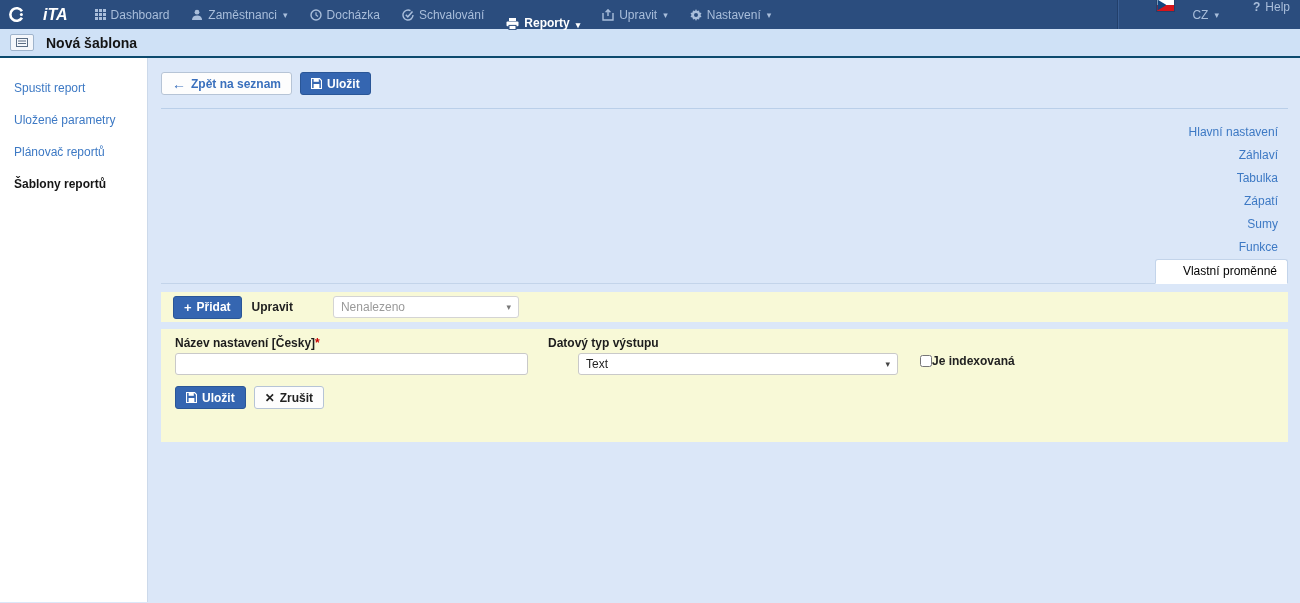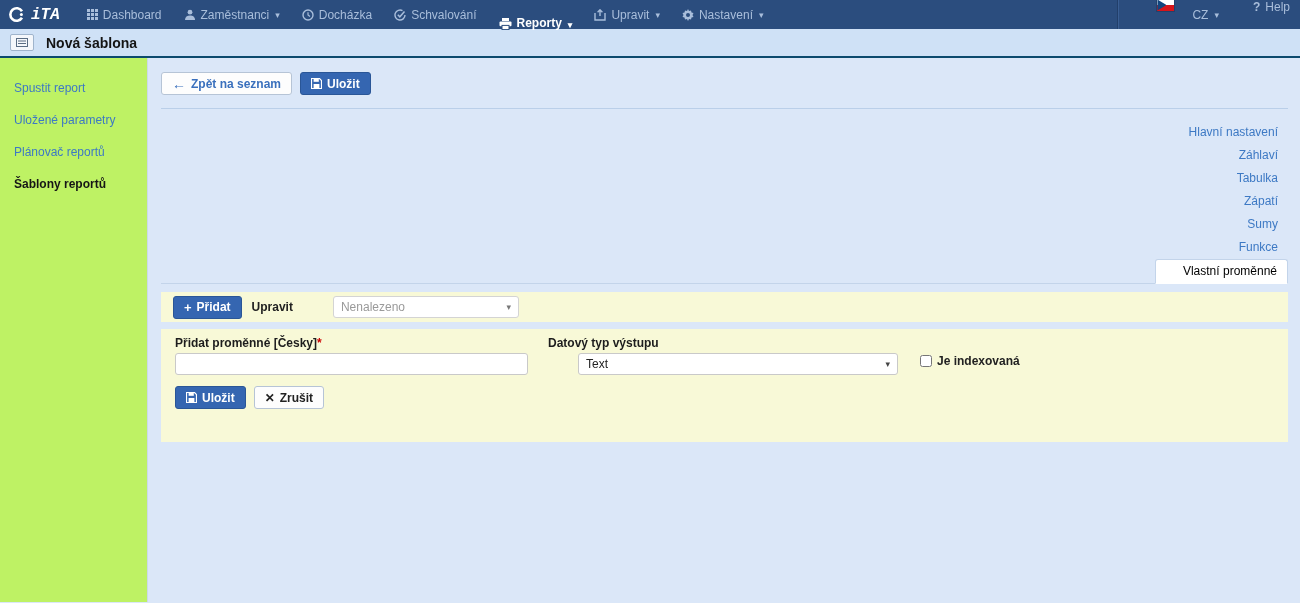--- a/index.html
+++ b/index.html
@@ -4,21 +4,21 @@
 <style>
   * { margin:0; padding:0; box-sizing:border-box; }
   html,body { width:1300px; height:603px; overflow:hidden; }
   body { font-family:"Liberation Sans", sans-serif; font-size:12px; background:#dbe7f8; }
 
   
   .navbar {
     height:29px; background:#2b4d7e; display:flex; align-items:center;
     color:#a9bedb; padding:0 10px 0 8px;
   }
-  .logo { display:flex; align-items:center; gap:6px; margin-right:16px; cursor:pointer;font-family:Liberation Mono, monospace; }
+  .logo { display:flex; align-items:center; gap:18px; margin-right:16px; cursor:pointer; }
   .logo-text { color:#fff; font-weight:bold; font-style:italic; font-size:16px; letter-spacing:0; }
   .nav-item {
     display:flex; align-items:center; gap:5px; padding:0 11px; height:30px;
     cursor:pointer; white-space:nowrap;
   }
   .nav-item .ni-icon { display:flex; align-items:center; }
   .nav-item.active { color:#ffffff; font-weight:bold;align-items:flex-end; }
   .caret { font-size:9px; margin-left:1px; }
   .nav-spacer { flex:1; }
   .nav-sep { height:29px; border-left:1px solid #223f6a; border-right:1px solid #3a5e93; margin:0 14px; }
@@ -37,21 +37,21 @@
   }
   .menu-btn {
     width:24px; height:17px; background:#f4f7fb; border:1px solid #9fb4cc; border-radius:2px;
     display:flex; align-items:center; justify-content:center; cursor:pointer;
   }
   .page-title { font-size:14px; font-weight:bold; color:#141414; }
 
   
   .layout { display:flex; height:544px; }
   .sidebar {
-    width:148px; background:#bef264; border-right:1px solid #ccd9ea;
+    width:148px; background:#ffffff; border-right:1px solid #ccd9ea;
     padding-top:16px; flex-shrink:0;
   }
   .side-link {
     display:block; padding:7px 14px 8px; color:#3d79c4; cursor:pointer; font-size:12px;
     margin-bottom:3px;
   }
   .side-link.active { color:#161616; font-weight:bold; }
 
   .content { flex:1; padding:10px 12px 0 13px; }
 
@@ -96,21 +96,21 @@
   .form-panel { margin-top:7px; background:#f8f9d7; height:113px; padding:7px 14px 0; }
   .form-row { display:flex; align-items:flex-start; }
   .field-label { font-weight:bold; color:#1d1d1d; margin-bottom:3px; display:block; }
   .req { color:#cc0000; }
   .field-col1 { width:353px; }
   .field-col2 { width:350px; margin-left:20px; }
   .text-input {
     width:100%; height:22px; border:1px solid #c9c9c9; border-radius:3px; background:#fff;
     padding:0 6px; font-family:"Liberation Sans", sans-serif; font-size:12px;
   }
-  .chk-col { margin-left:22px; margin-top:18px; display:flex; align-items:center; gap:5px; }
+  .chk-col { margin-left:22px; margin-top:18px; display:flex; align-items:center; }
   .chk-col input { width:12px; height:12px; cursor:pointer; }
   .form-btn-row { display:flex; gap:8px; margin-top:11px; }
   .x-glyph { font-weight:bold; color:#222; }
   .btn-white.cancel { color:#222; font-weight:bold; }
 
   
   svg.icn { display:block; }
 </style>
 </head>
 <body>
@@ -290,21 +290,21 @@
       <div class="fake-select disabled toolbar-select">
         <span>Nenalezeno</span>
         <span class="sel-caret">▾</span>
       </div>
     </div>
 
     <div class="form-panel">
       <div class="form-row">
         <div class="field-col1">
           <label class="field-label">
-            <span>Přidat proměnné [Česky]</span><span class="req">*</span>
+            <span>Název nastavení [Česky]</span><span class="req">*</span>
           </label>
           <input class="text-input" type="text" value="" style="">
         </div>
         <div class="field-col2">
           <label class="field-label">Datový typ výstupu</label>
           <div class="fake-select">
             <span>Text</span>
             <span class="sel-caret">▾</span>
           </div>
         </div>

